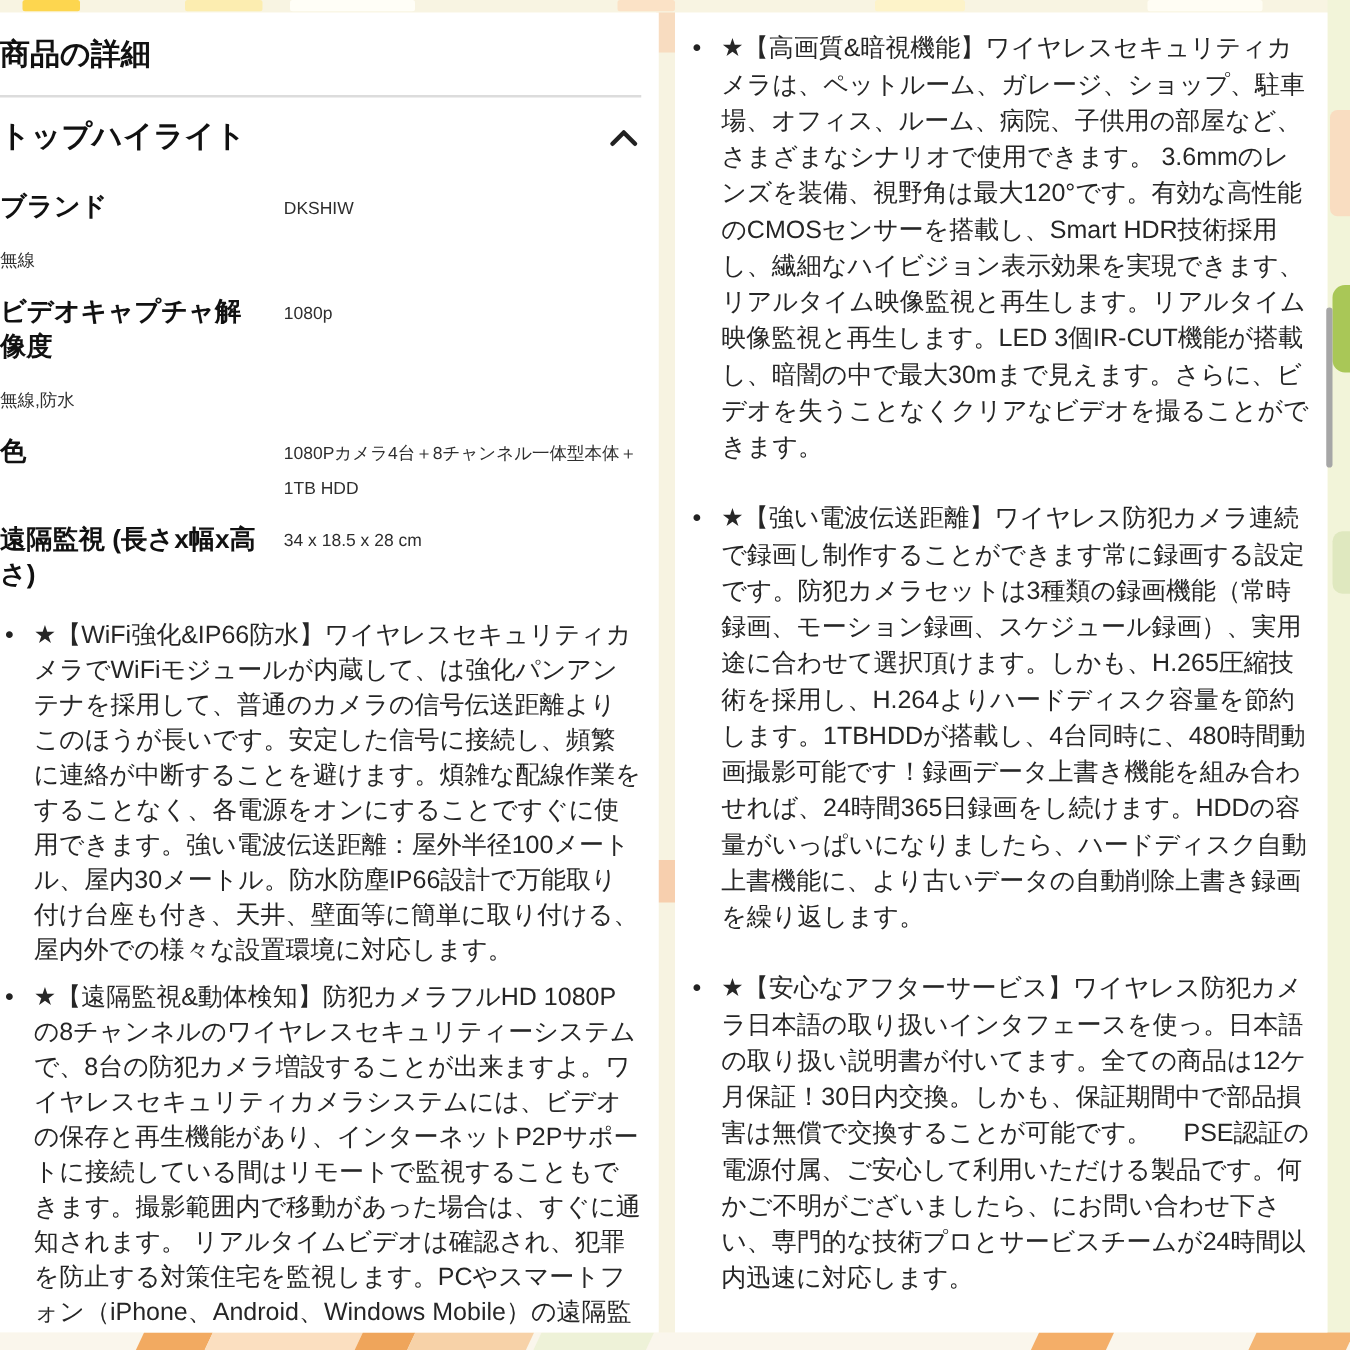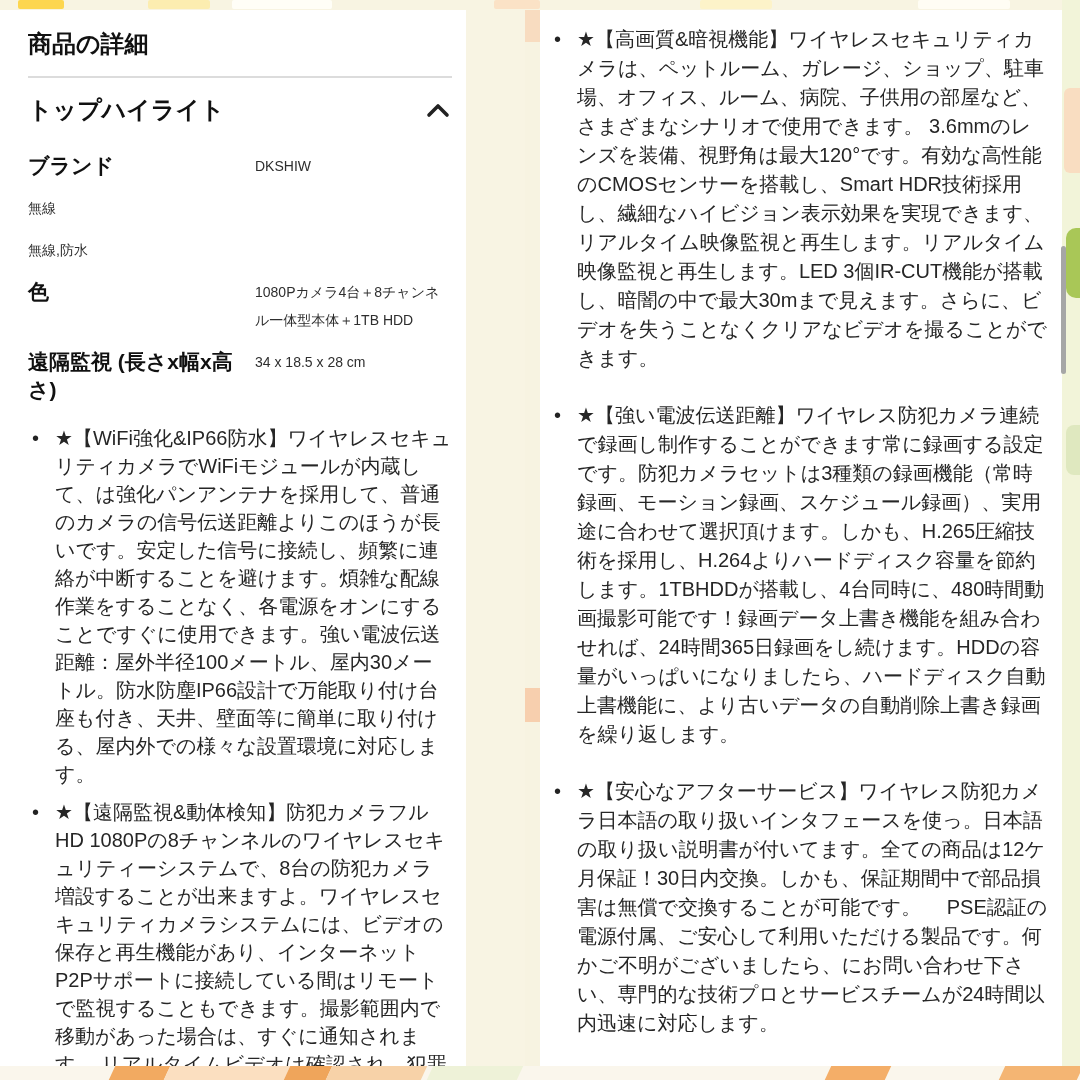--- a/index.html
+++ b/index.html
@@ -34,21 +34,21 @@
   .b4{left:329px;width:95px;background:#f7d2a8;}
   .b5{left:430px;width:90px;background:#eef2d8;}
   .b6{left:828px;width:60px;background:#f4ae68;}
   .b7{left:1002px;width:78px;background:#f4b573;}
   
   .scrollbar-thumb{position:absolute;z-index:3;left:1061px;top:246px;width:5px;height:128px;
     background:#a6a6a6;border-radius:3px;}
   
   .card{position:absolute;z-index:1;top:10px;height:1056px;background:#ffffff;
     box-sizing:border-box;overflow:hidden;}
-  .card-left{left:0;width:466px;padding:10px 14px 0 28px;}
+  .card-left{left:0;width:527px;padding:10px 14px 0 0;}
   .card-right{left:540px;width:522px;padding:6px 12px 0 10px;}
   
   .page-title{font-size:24px;font-weight:bold;color:#111;margin:8px 0 0 0;line-height:32px;}
   .divider{border:none;border-top:2px solid #dcdcdc;margin:16px 0 0 0;}
   .section-header{margin:16px 2px 0 0;display:flex;align-items:center;justify-content:space-between;
     cursor:pointer;gap:12px;}
   .section-title{font-size:24px;font-weight:bold;color:#111;line-height:32px;}
   .chev{width:24px;height:15px;display:block;}
   .spec-table{margin-top:26px;}
   .spec-row{display:grid;grid-template-columns:206px 1fr;column-gap:21px;margin-bottom:14px;}
@@ -104,20 +104,24 @@
 
   <div class="spec-table">
     <div class="spec-row">
       <div class="spec-label">ブランド</div>
       <div class="spec-value">DKSHIW</div>
     </div>
     <div class="spec-row">
       <div class="spec-value">無線</div>
     </div>
     <div class="spec-row">
+      <div class="spec-label">ビデオキャプチャ解像度</div>
+      <div class="spec-value">1080p</div>
+    </div>
+    <div class="spec-row">
       <div class="spec-value">無線,防水</div>
     </div>
     <div class="spec-row">
       <div class="spec-label">色</div>
       <div class="spec-value">1080Pカメラ4台＋8チャンネル一体型本体＋1TB HDD</div>
     </div>
     <div class="spec-row">
       <div class="spec-label">遠隔監視 (長さx幅x高さ)</div>
       <div class="spec-value">34 x 18.5 x 28 cm</div>
     </div>

